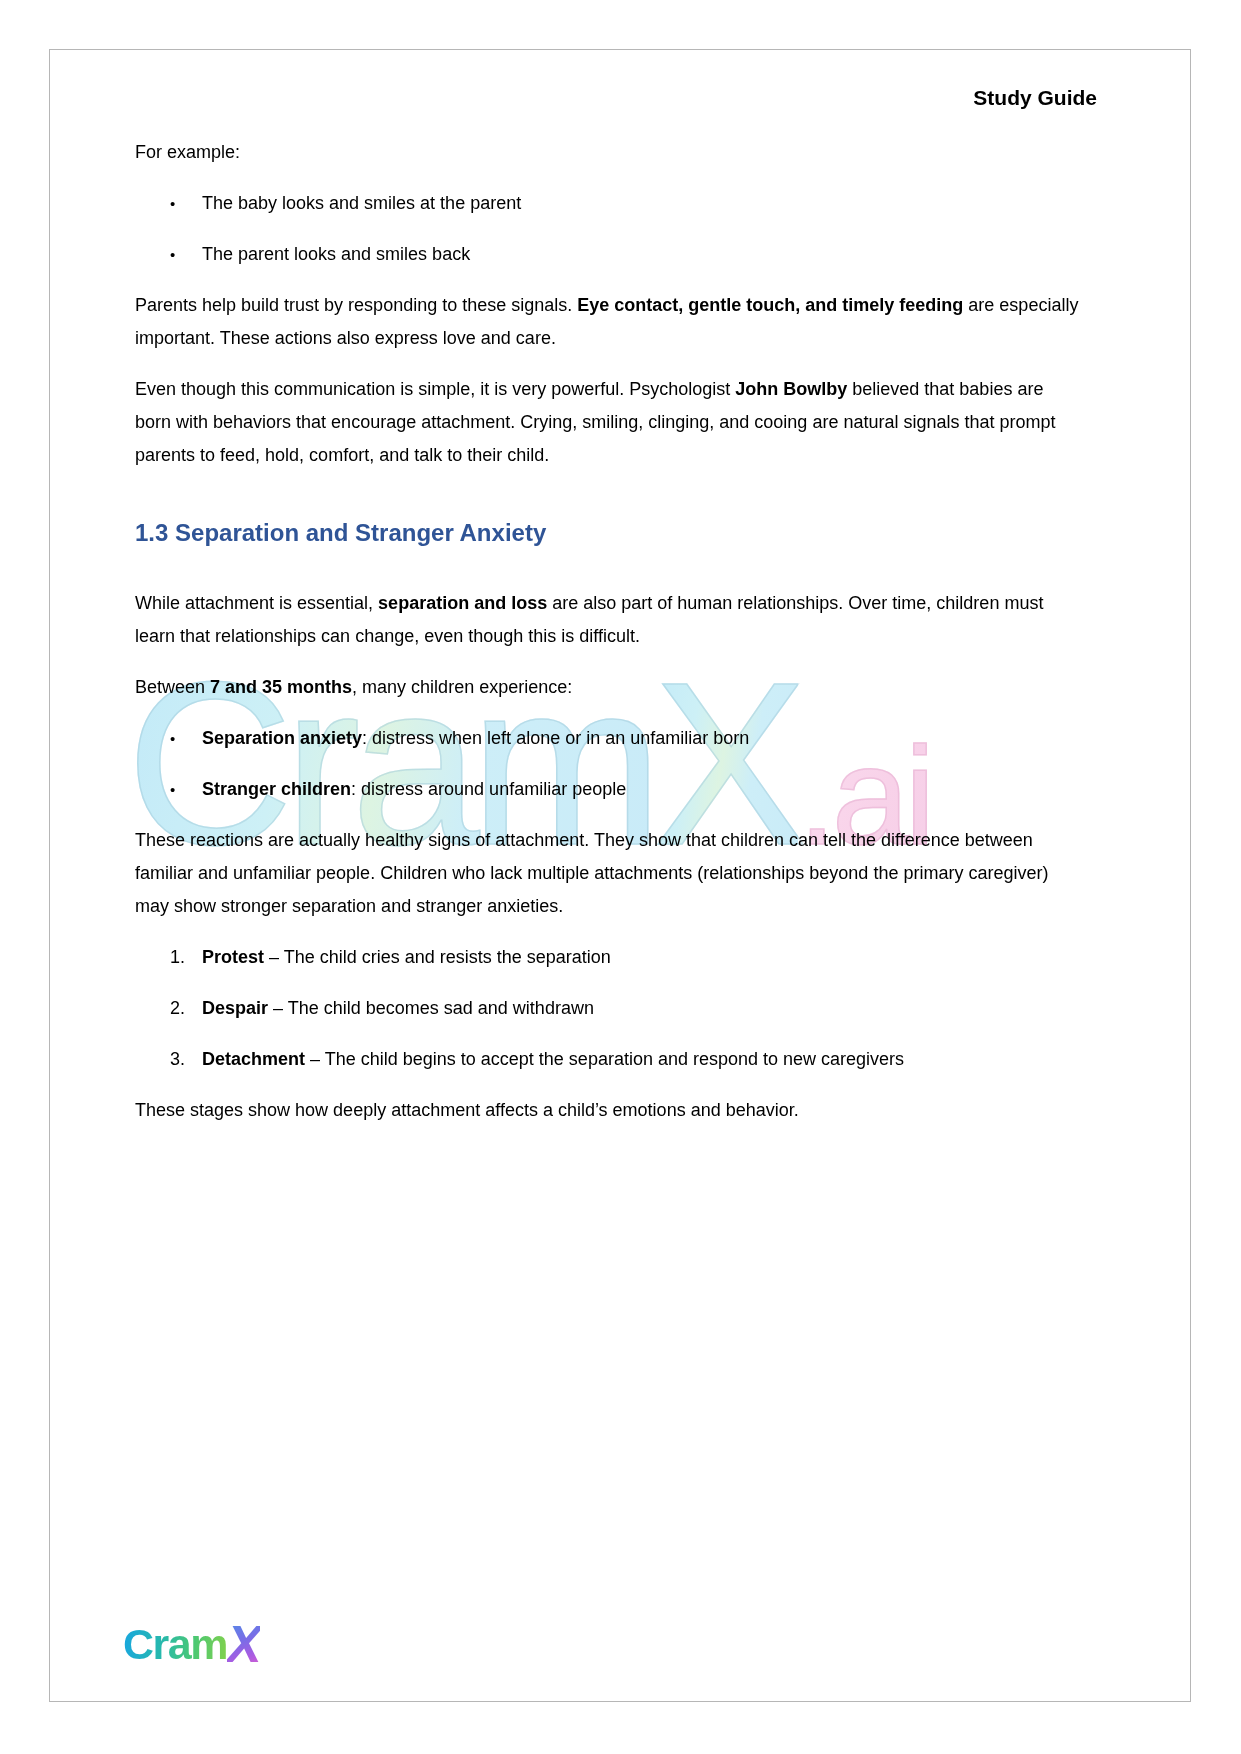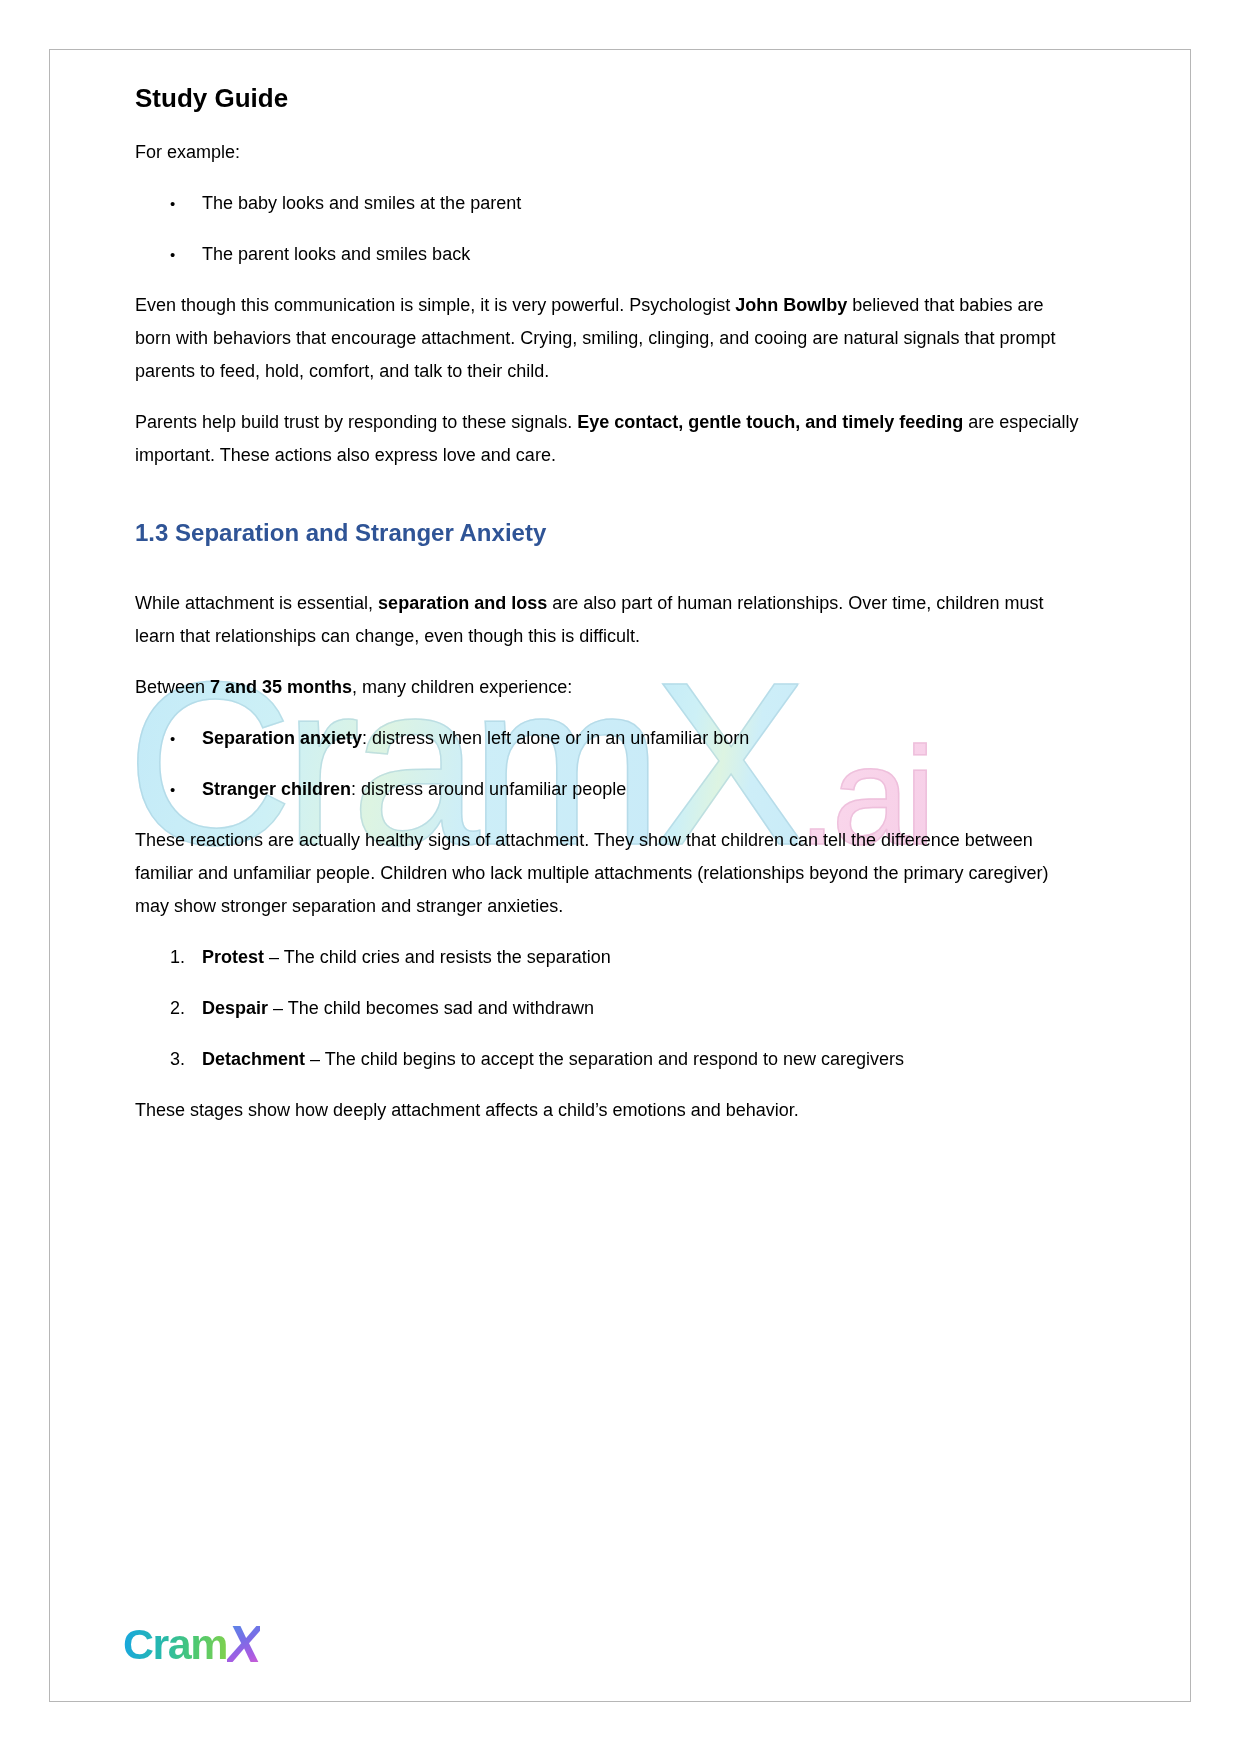--- a/index.html
+++ b/index.html
@@ -50,24 +50,24 @@
   
   .content {
     position: absolute;
     left: 135px; top: 80px;
     width: 962px;
     z-index: 1;
     font-size: 18px;
     line-height: 33px;
   }
   .doc-title {
-    font-size: 26px;
+    font-size: 21px;
     font-weight: bold;
     line-height: 36px;
-    text-align: left;
+    text-align: right;
     margin: 0 0 20px 0;
   }
   .para { margin: 0 16px 18px 0; }
   .section-heading {
     color: #2F5496;
     font-size: 24px;
     font-weight: bold;
     line-height: 31px;
     margin: 45px 0 39px 0;
   }
@@ -130,23 +130,23 @@
 
   <div class="list-item">
     <span class="marker bullet">•</span>
     <span class="item-text">The baby looks and smiles at the parent</span>
   </div>
   <div class="list-item">
     <span class="marker bullet">•</span>
     <span class="item-text">The parent looks and smiles back</span>
   </div>
 
+  <p class="para"><span>Parents help build trust by responding to these signals. </span><strong>Eye contact, gentle touch, and timely feeding</strong><span> are especially important. These actions also express love and care.</span></p>
+
   <p class="para"><span>Even though this communication is simple, it is very powerful. Psychologist </span><strong>John Bowlby</strong><span> believed that babies are born with behaviors that encourage attachment. Crying, smiling, clinging, and cooing are natural signals that prompt parents to feed, hold, comfort, and talk to their child.</span></p>
-
-  <p class="para"><span>Parents help build trust by responding to these signals. </span><strong>Eye contact, gentle touch, and timely feeding</strong><span> are especially important. These actions also express love and care.</span></p>
 
   <h2 class="section-heading">1.3 Separation and Stranger Anxiety</h2>
 
   <p class="para"><span>While attachment is essential, </span><strong>separation and loss</strong><span> are also part of human relationships. Over time, children must learn that relationships can change, even though this is difficult.</span></p>
 
   <p class="para"><span>Between </span><strong>7 and 35 months</strong><span>, many children experience:</span></p>
 
   <div class="list-item">
     <span class="marker bullet">•</span>
     <span class="item-text"><strong>Separation anxiety</strong><span>: distress when left alone or in an unfamiliar born</span></span>

